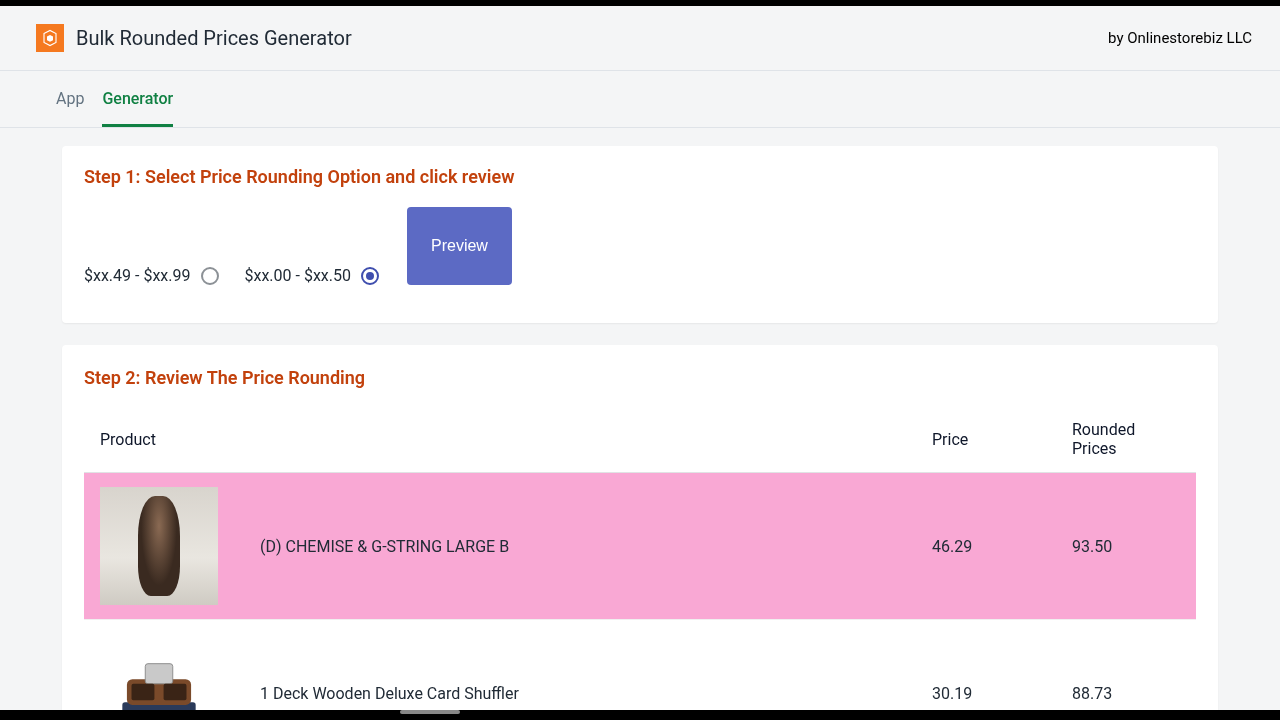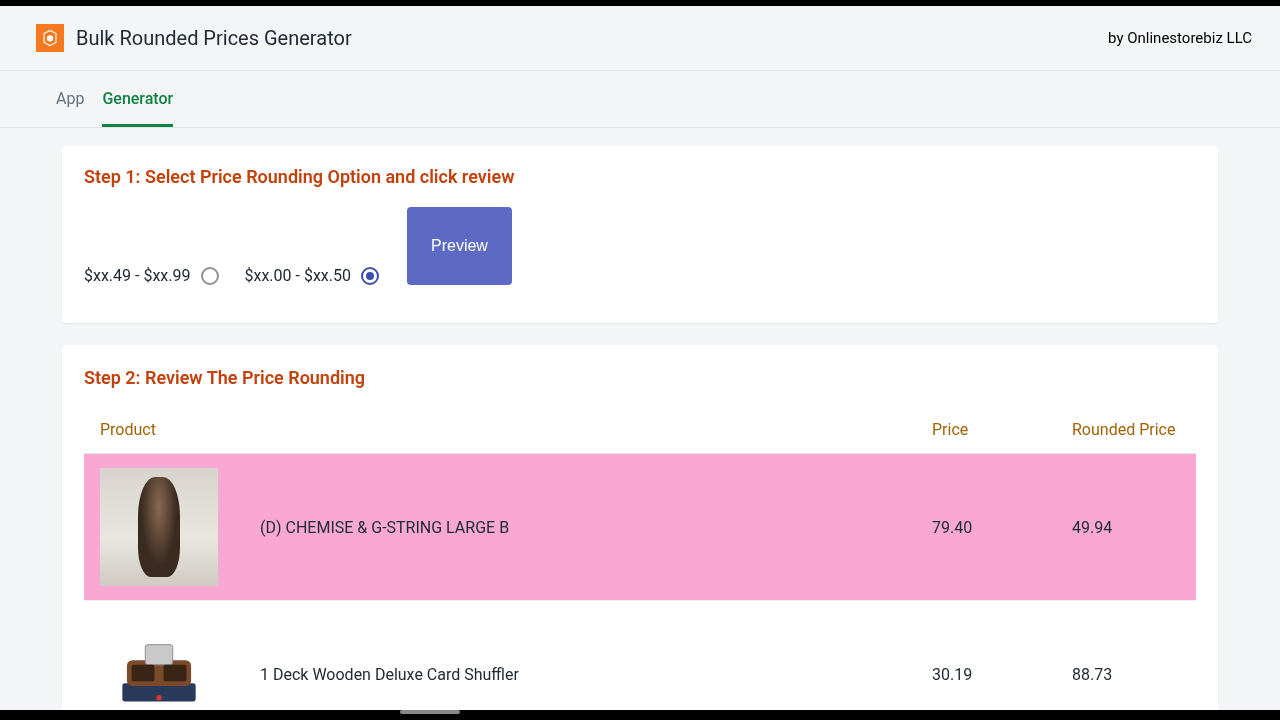--- a/index.html
+++ b/index.html
@@ -137,21 +137,21 @@
     padding: 22px 22px 0 22px;
   }
   .table {
     width: 100%;
     border-collapse: collapse;
   }
   .table th {
     text-align: left;
     font-weight: 400;
     font-size: 16px;
-    color: #a16207;
+    color: #0f172a;
     padding: 12px 16px 14px 16px;
     border-bottom: 1px solid #e1e3e5;
   }
   .table th.col-price, .table th.col-rounded {
     width: 140px;
   }
   .table td {
     padding: 14px 16px;
     font-size: 16px;
     color: #212b36;
@@ -236,31 +236,31 @@
   </div>
 
   <div class="card card2-pad">
     <div class="step-title">Step 2: Review The Price Rounding</div>
     <table class="table">
       <thead>
         <tr>
           <th class="col-thumb">Product</th>
           <th></th>
           <th class="col-price">Price</th>
-          <th class="col-rounded">Rounded Price</th>
+          <th class="col-rounded">Rounded Prices</th>
         </tr>
       </thead>
       <tbody>
         <tr class="row-hover">
           <td class="col-thumb">
             <div class="thumb thumb-1"></div>
           </td>
           <td>(D) CHEMISE &amp; G-STRING LARGE B</td>
-          <td>79.40</td>
-          <td>49.94</td>
+          <td>46.29</td>
+          <td>93.50</td>
         </tr>
         <tr>
           <td class="col-thumb">
             <div class="thumb thumb-2">
               <svg viewBox="0 0 120 120">
                 <rect x="20" y="70" width="80" height="20" rx="3" fill="#2a3a5a"></rect>
                 <rect x="25" y="45" width="70" height="28" rx="6" fill="#7a4a2a"></rect>
                 <rect x="45" y="28" width="30" height="22" rx="3" fill="#c9c9c9" stroke="#888"></rect>
                 <rect x="30" y="50" width="25" height="18" rx="2" fill="#3a2416"></rect>
                 <rect x="65" y="50" width="25" height="18" rx="2" fill="#3a2416"></rect>

